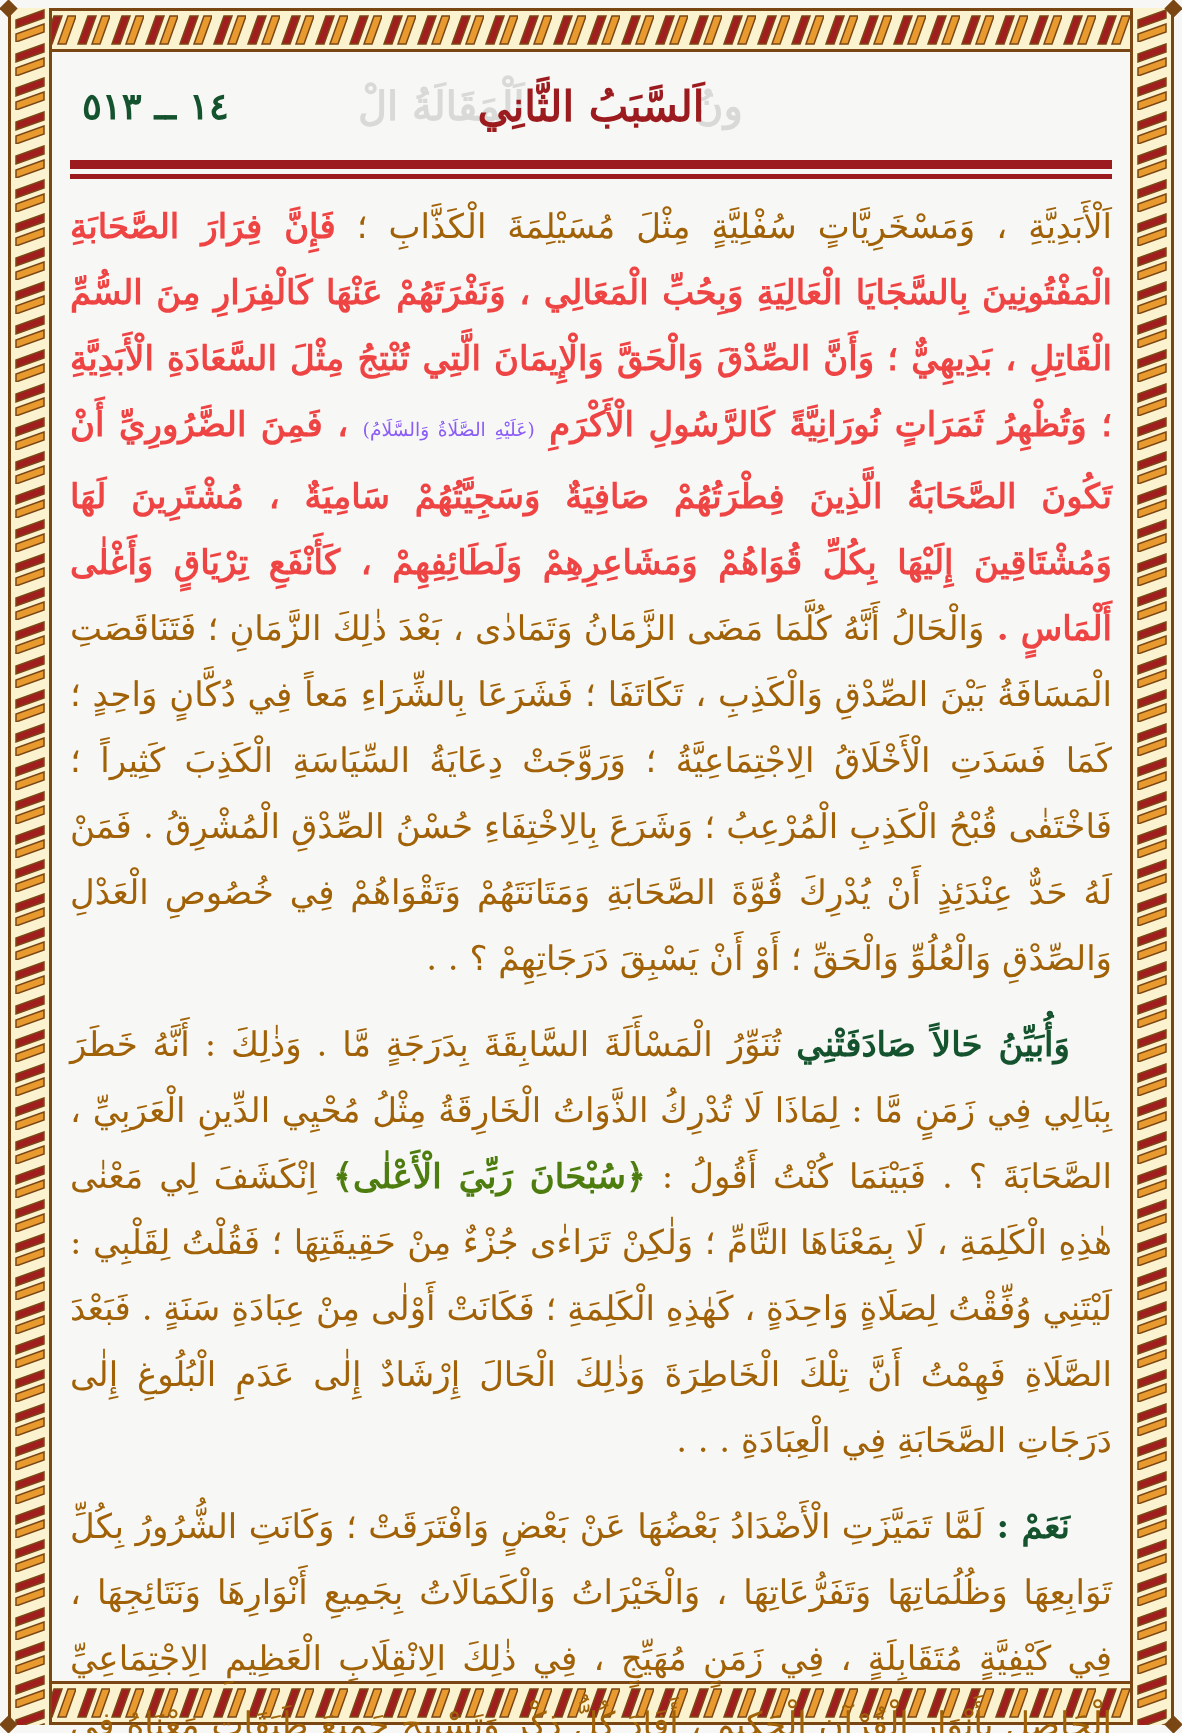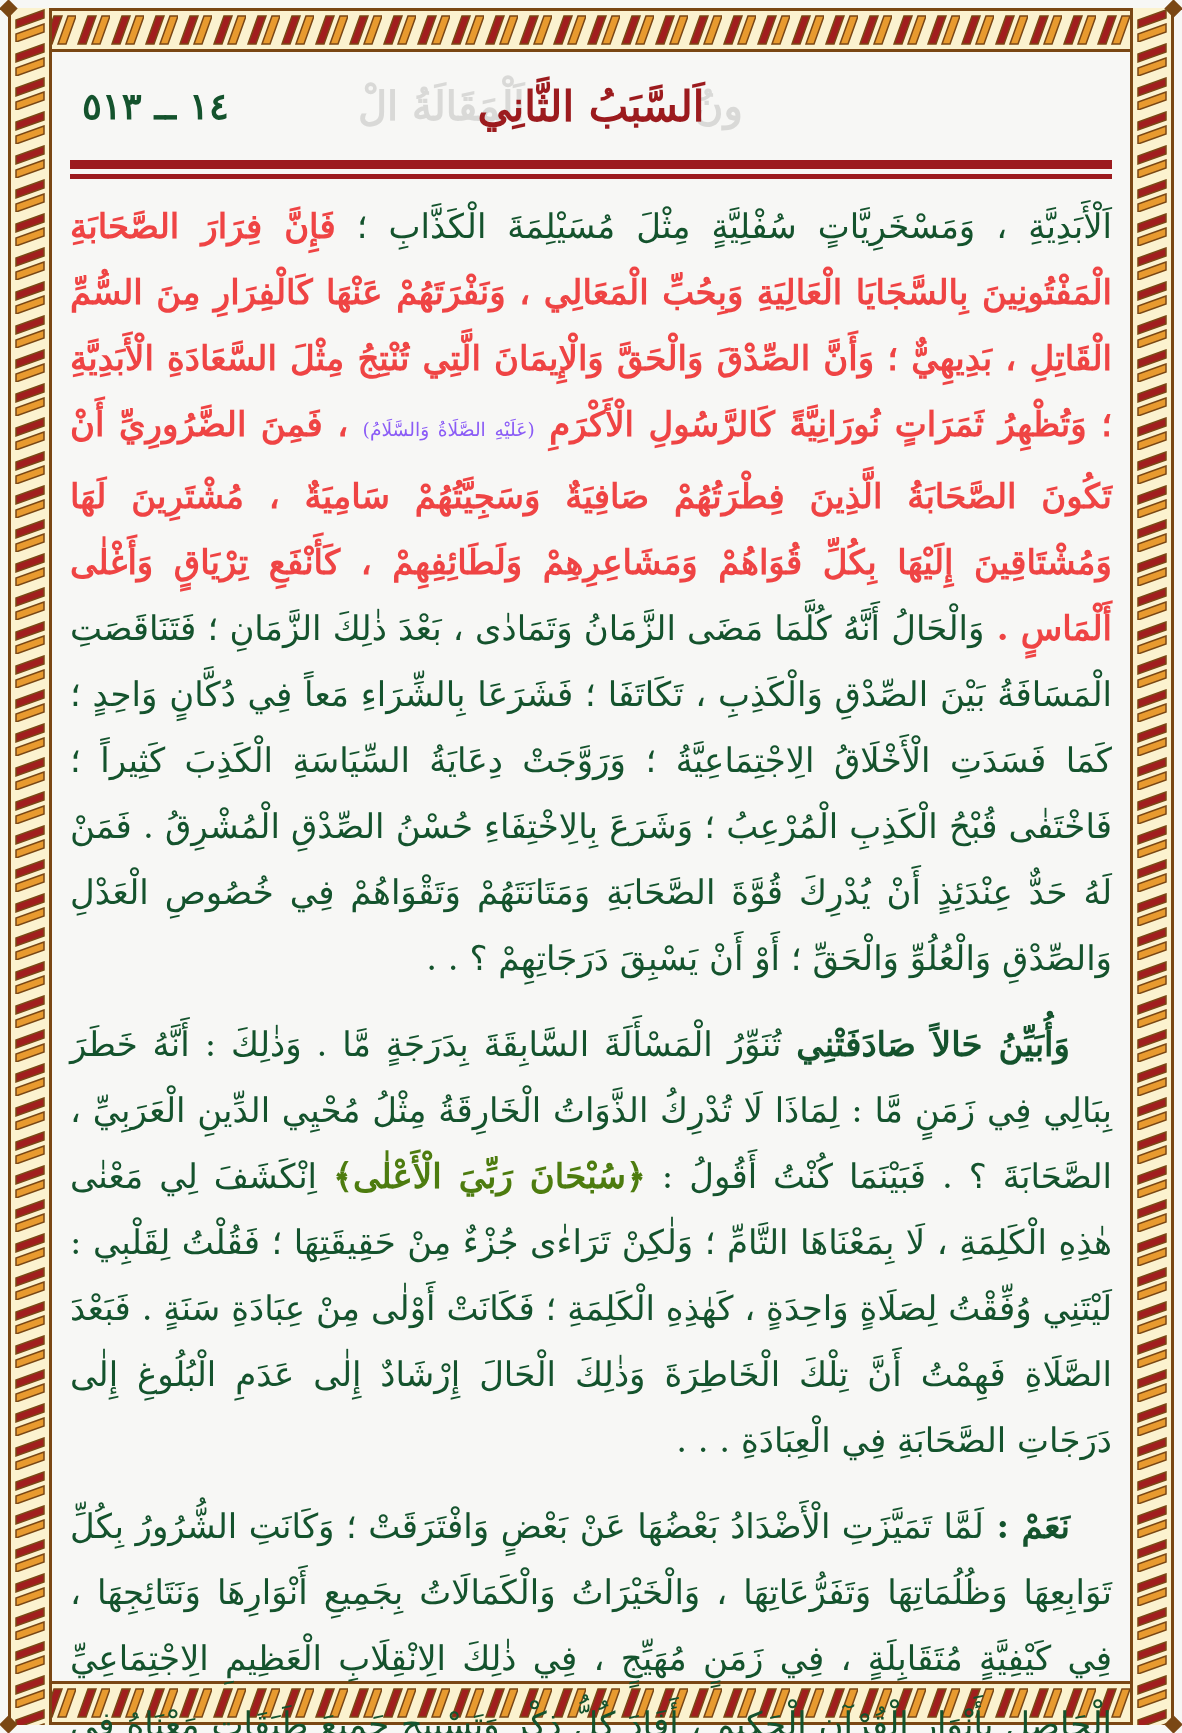--- a/index.html
+++ b/index.html
@@ -44,21 +44,21 @@
   .rule-thin{height:5px;background:#9c1b1e;margin-top:5px;}
   
   .bodytext{
     direction:rtl;text-align:justify;
     font-size:34px;line-height:66px;color:#1b1b1b;
     margin-top:14px;
   }
   .bodytext p{margin:0 0 20px 0;}
   .bodytext p.indent{text-indent:42px;}
   .bodytext p.continues{text-align-last:justify;}
-  .t-black{color:#14532d;}
+  .t-black{color:#a16207;}
   .t-red{color:#ef4444;font-weight:bold;}
   .t-lead{color:#14532d;font-weight:bold;}
   .t-quran{color:#4d7c0f;font-weight:bold;}
   .t-honorific{color:#8b5cf6;font-size:0.55em;line-height:inherit;}
 </style>
 </head>
 <body>
 
 <div>
   <div class="frame frame-top">

